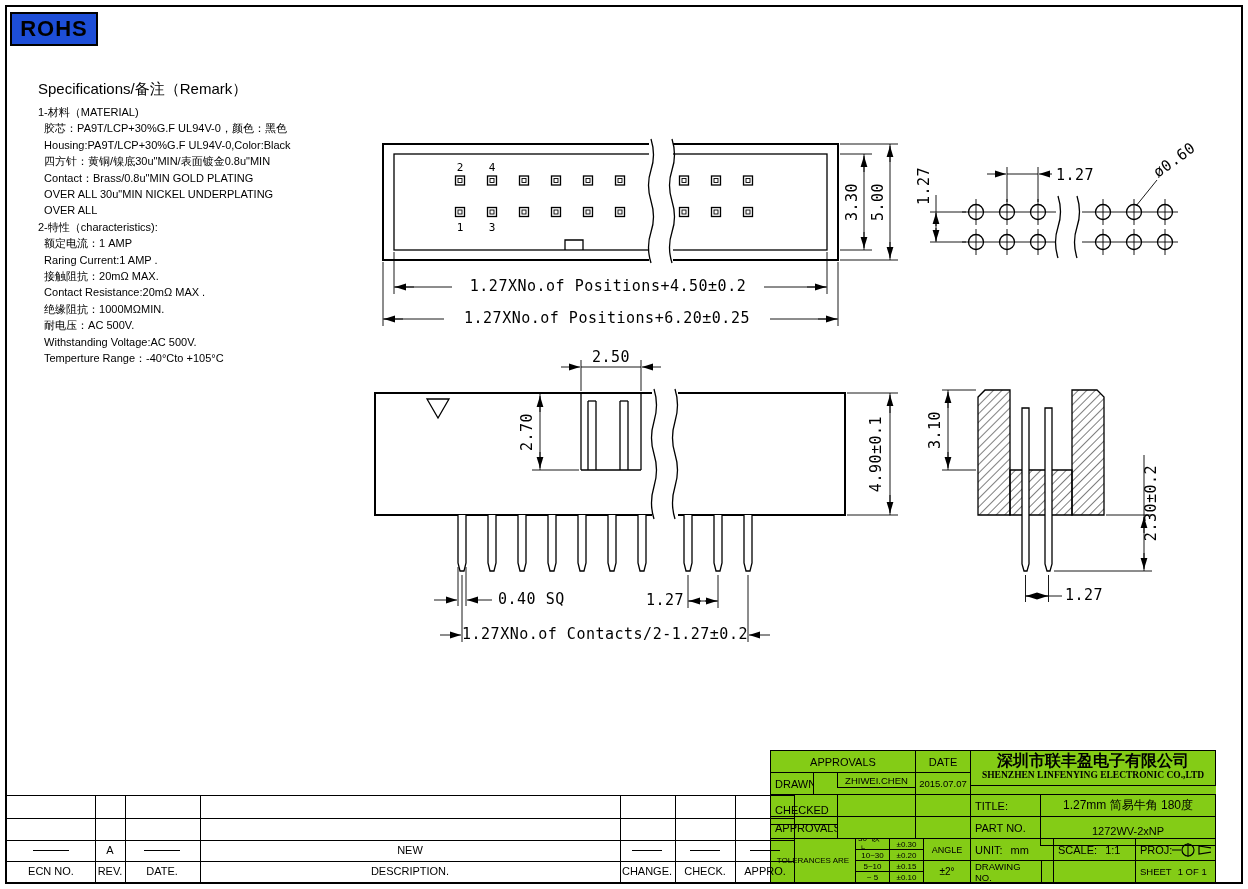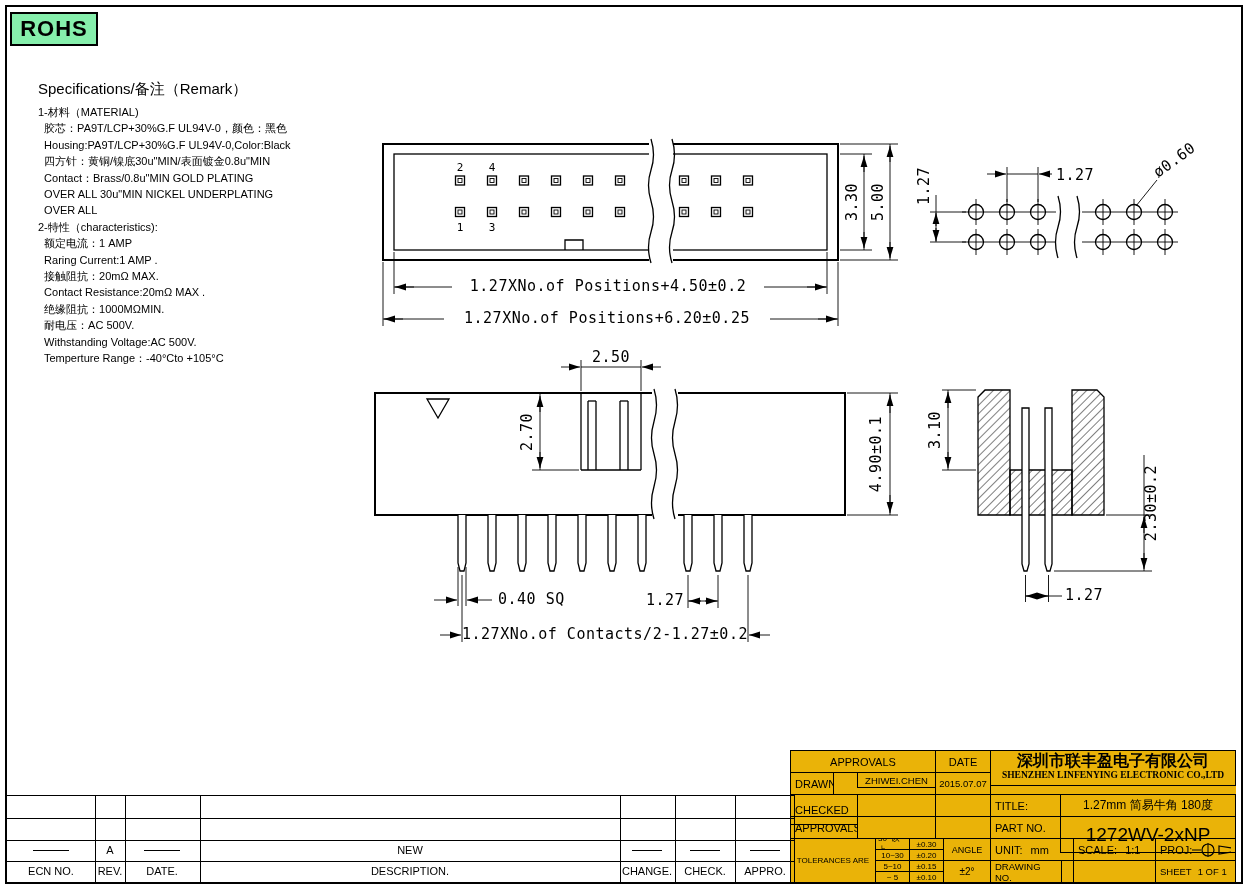--- a/index.html
+++ b/index.html
@@ -1,33 +1,33 @@
 <!DOCTYPE html>
 <html><head>
 <meta charset="utf-8">
 <style>
   *{box-sizing:border-box}
   body{margin:0;background:#ddd}
   .page{position:relative;width:1248px;height:889px;background:#fff;font-family:"Liberation Sans",sans-serif;color:#000;overflow:hidden}
   .frame{position:absolute;left:5px;top:5px;width:1238px;height:879px;border:2px solid #000}
-  .rohs{position:absolute;left:10px;top:12px;width:88px;height:34px;border:2px solid #000;background:#86efac;display:flex;align-items:center;justify-content:center;font-weight:bold;font-size:22px;letter-spacing:1px}
+  .rohs{position:absolute;left:10px;top:12px;width:88px;height:34px;border:2px solid #000;background:#1d4ed8;display:flex;align-items:center;justify-content:center;font-weight:bold;font-size:22px;letter-spacing:1px}
   .specs{position:absolute;left:38px;top:80px;width:330px}
   .specs-title{font-size:15px;margin-bottom:5px}
   .spec-line{font-size:11px;line-height:16.4px;white-space:pre}
   svg.draw{position:absolute;left:0;top:0}
   .lw2{stroke:#000;stroke-width:2;fill:none}
   .lw1{stroke:#000;stroke-width:1.3;fill:none}
   .thin{stroke:#000;stroke-width:0.9;fill:none}
   .hatched{fill:url(#hatch);stroke:#000;stroke-width:1.3}
   .whitefill{fill:#fff;stroke:#000;stroke-width:1.3}
   text{fill:#000}
   .dim{font-family:"DejaVu Sans Mono",monospace;font-size:15px;letter-spacing:0.5px}
   .pinnum{font-family:"DejaVu Sans Mono",monospace;font-size:11px}
   
-  .tb{position:absolute;left:790px;top:750px;width:446px;height:132px;background:#eab308}
+  .tb{position:absolute;left:770px;top:750px;width:446px;height:132px;background:#84cc16}
   .c{position:absolute;border:1px solid #000;display:flex;align-items:center;font-size:11px;padding:0 4px;overflow:hidden}
   .cc{justify-content:center;padding:0}
   .small{font-size:9.5px}
   .tiny{font-size:8px;padding:0 2px}
   .company-cn{font-weight:bold;font-size:16px;line-height:19px;white-space:nowrap}
   .company-en{font-weight:bold;font-size:9.5px;font-family:"Liberation Serif",serif;white-space:nowrap}
   
   .rt{position:absolute;left:7px;top:795px;width:788px;height:87px;border-top:1px solid #000;border-right:1px solid #000}
   .vline{position:absolute;top:0;width:1px;height:87px;background:#000}
   .hline{position:absolute;left:0;width:788px;height:1px;background:#000}
@@ -369,21 +369,21 @@
     <div class="c cc" style="left:153px;top:88px;width:48px;height:23px;font-size:9px">ANGLE</div>
     <div class="c cc" style="left:153px;top:110px;width:48px;height:23px;font-size:10px">±2°</div>
 
     <div class="c cc" style="left:200px;top:0;width:246px;height:36px;flex-direction:column;justify-content:flex-start">
       <div class="company-cn">深圳市联丰盈电子有限公司</div>
       <div class="company-en">SHENZHEN LINFENYING ELECTRONIC CO.,LTD</div>
     </div>
     <div class="c" style="left:200px;top:44px;width:71px;height:23px">TITLE:</div>
     <div class="c cc" style="left:270px;top:44px;width:176px;height:23px;font-size:12px">1.27mm 简易牛角 180度</div>
     <div class="c" style="left:200px;top:66px;width:71px;height:23px">PART NO.</div>
-    <div class="c cc" style="left:270px;top:66px;width:176px;height:37px;font-size:19px">1272WV-2xNP</div>
+    <div class="c cc" style="left:270px;top:66px;width:176px;height:30px;font-size:11px">1272WV-2xNP</div>
     <div class="c" style="left:200px;top:88px;width:84px;height:23px;gap:8px">
       <span>UNIT:</span>
       <span>mm</span>
     </div>
     <div class="c" style="left:283px;top:88px;width:83px;height:23px;gap:8px">
       <span>SCALE:</span>
       <span>1:1</span>
     </div>
     <div class="c" style="left:365px;top:88px;width:81px;height:23px;">
       <span>PROJ:</span>

